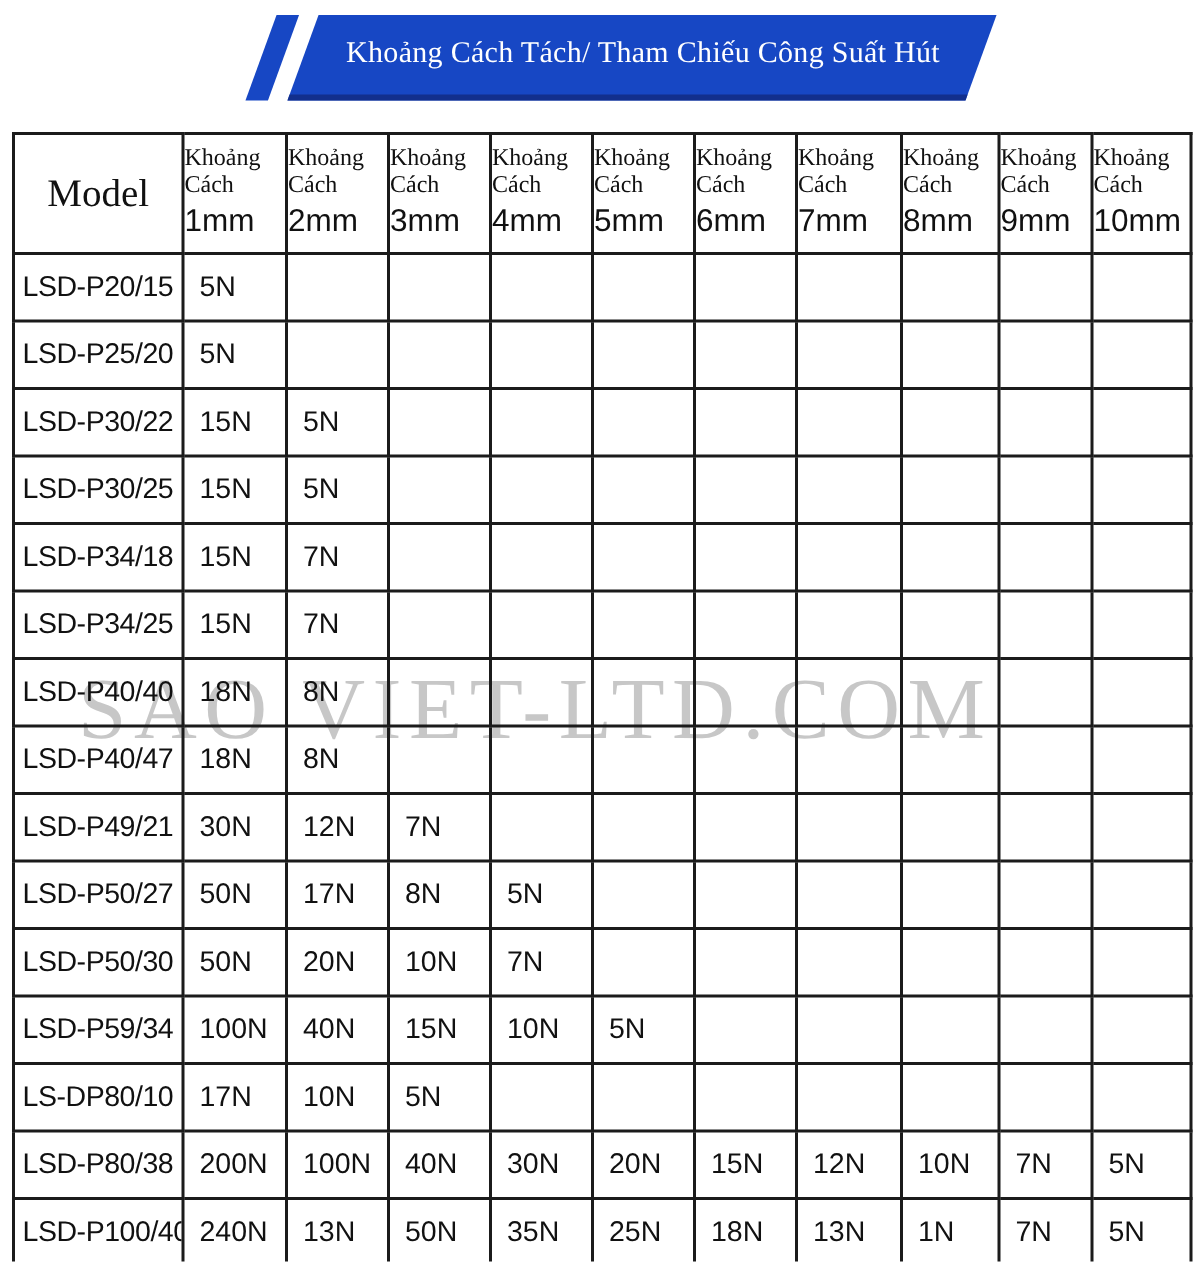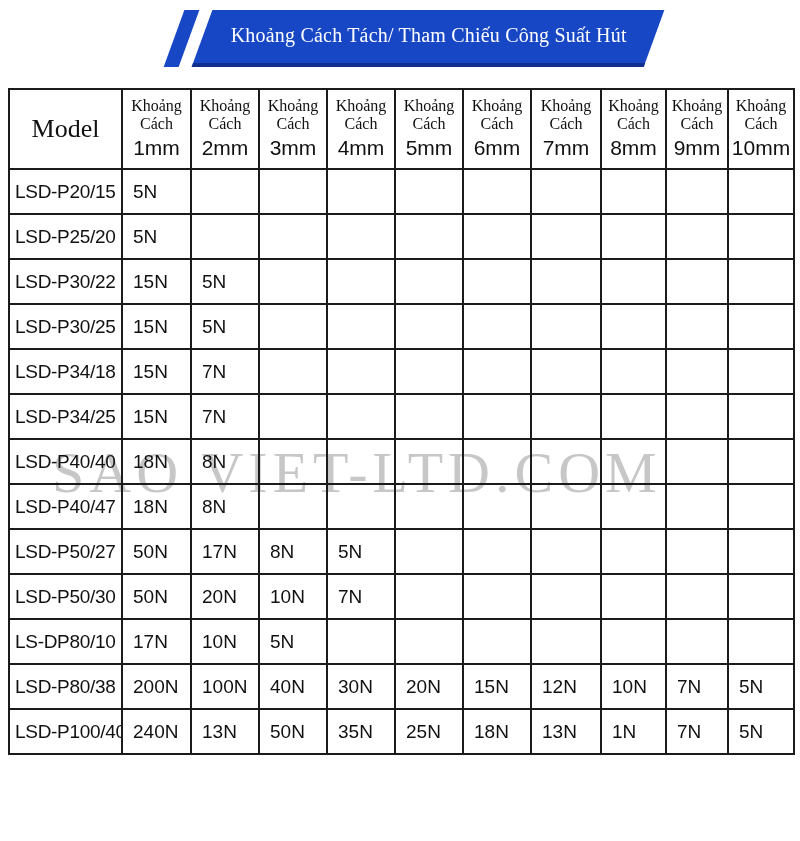--- a/index.html
+++ b/index.html
@@ -46,21 +46,21 @@
   .spec th,.spec td{
     border:2px solid #1b1b1b;background:transparent;
     vertical-align:middle;overflow:hidden;
   }
   .spec thead tr{height:80px;}
   .spec tbody tr{height:45px;}
   th.model-h{
     font-family:"Liberation Serif","DejaVu Serif",serif;
     font-weight:400;font-size:26px;text-align:center;
   }
-  th.dist{font-weight:400;text-align:center;padding:0;}
+  th.dist{font-weight:400;text-align:left;padding:0;}
   th.dist .kh{
     display:block;
     font-family:"Liberation Serif","DejaVu Serif",serif;
     font-size:16px;line-height:1.15;
   }
   th.dist .sz{
     display:block;
     font-family:"Liberation Sans","DejaVu Sans",sans-serif;
     font-size:21px;line-height:1.25;margin-top:1px;
   }
@@ -240,39 +240,65 @@
         <td class="val"></td>
         <td class="val"></td>
         <td class="val"></td>
         <td class="val"></td>
         <td class="val"></td>
         <td class="val"></td>
         <td class="val"></td>
         <td class="val"></td>
       </tr>
       <tr>
+        <td class="model">LSD-P49/21</td>
+        <td class="val">30N</td>
+        <td class="val">12N</td>
+        <td class="val">7N</td>
+        <td class="val"></td>
+        <td class="val"></td>
+        <td class="val"></td>
+        <td class="val"></td>
+        <td class="val"></td>
+        <td class="val"></td>
+        <td class="val"></td>
+      </tr>
+      <tr>
         <td class="model">LSD-P50/27</td>
         <td class="val">50N</td>
         <td class="val">17N</td>
         <td class="val">8N</td>
         <td class="val">5N</td>
         <td class="val"></td>
         <td class="val"></td>
         <td class="val"></td>
         <td class="val"></td>
         <td class="val"></td>
         <td class="val"></td>
       </tr>
       <tr>
         <td class="model">LSD-P50/30</td>
         <td class="val">50N</td>
         <td class="val">20N</td>
         <td class="val">10N</td>
         <td class="val">7N</td>
         <td class="val"></td>
+        <td class="val"></td>
+        <td class="val"></td>
+        <td class="val"></td>
+        <td class="val"></td>
+        <td class="val"></td>
+      </tr>
+      <tr>
+        <td class="model">LSD-P59/34</td>
+        <td class="val">100N</td>
+        <td class="val">40N</td>
+        <td class="val">15N</td>
+        <td class="val">10N</td>
+        <td class="val">5N</td>
         <td class="val"></td>
         <td class="val"></td>
         <td class="val"></td>
         <td class="val"></td>
         <td class="val"></td>
       </tr>
       <tr>
         <td class="model">LS-DP80/10</td>
         <td class="val">17N</td>
         <td class="val">10N</td>

